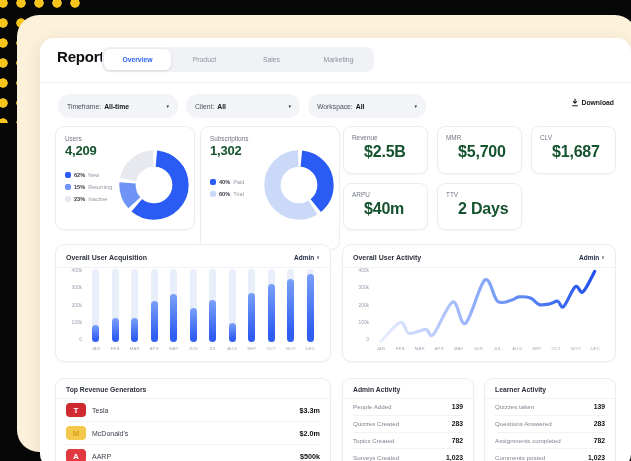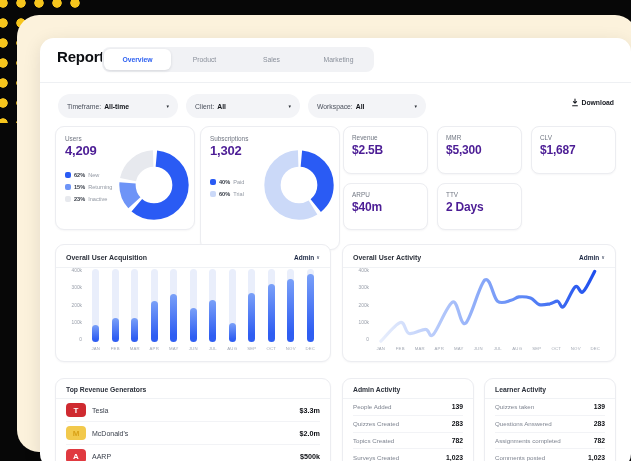--- a/index.html
+++ b/index.html
@@ -25,37 +25,37 @@
     padding:0 9px;box-sizing:border-box;cursor:pointer;}
   .pill .flabel{font-size:6.8px;color:#4a505c;}
   .pill .fvalue{font-size:6.8px;color:#101319;font-weight:700;}
   .pill .caret{margin-left:auto;font-size:5px;color:#2a2e36;padding-left:10px;}
   .download{position:absolute;right:17px;top:60px;display:flex;align-items:center;gap:3px;cursor:pointer;}
   .download span{font-size:6.8px;font-weight:700;color:#14171e;}
   
   .box{position:absolute;background:#fff;border:1px solid #ecedf1;border-radius:9px;
     box-shadow:0 1px 2px rgba(16,24,40,.04);box-sizing:border-box;}
   .stat-label{font-size:6.4px;color:#707682;}
-  .stat-value{font-size:13px;font-weight:800;color:#4c1d95;letter-spacing:-.2px;}
+  .stat-value{font-size:13px;font-weight:800;color:#14532d;letter-spacing:-.2px;}
   
   .donut-card .stat-label{position:absolute;left:9px;top:8px;}
   .donut-card .stat-value{position:absolute;left:9px;top:16px;}
   .legend{position:absolute;left:9px;display:flex;flex-direction:column;gap:6px;}
   .lrow{display:flex;align-items:center;gap:3px;}
   .ldot{width:6px;height:6px;border-radius:2px;flex:none;}
   .lpct{font-size:5.6px;font-weight:700;color:#343a45;}
   .lname{font-size:5.6px;color:#9298a3;}
   .donut{position:absolute;}
   
   .kpi-grid{position:absolute;left:303px;top:88px;width:273px;height:104px;display:grid;
     grid-template-columns:repeat(3,1fr);grid-template-rows:1fr 1fr;gap:9px;}
   .kpi{position:relative;background:#fff;border:1px solid #ecedf1;border-radius:8px;
     box-shadow:0 1px 2px rgba(16,24,40,.04);}
   .kpi .stat-label{position:absolute;left:8px;top:7px;}
-  .kpi .stat-value{position:absolute;left:8px;top:16px;font-size:12px;}
+  .kpi .stat-value{position:absolute;left:20px;top:16px;font-size:16px;}
   
   .chart-head{position:absolute;left:0;right:0;top:0;height:20px;display:flex;align-items:center;
     padding:4px 10px 0 10px;box-sizing:border-box;}
   .chart-title{font-size:7px;font-weight:700;color:#2c313b;}
   .chart-dd{margin-left:auto;display:flex;align-items:center;gap:2px;cursor:pointer;}
   .chart-dd span{font-size:6.5px;font-weight:800;color:#1c2844;}
   .chart-dd i{font-style:normal;font-size:5px;color:#1c2844;}
   .chart-divider{position:absolute;left:0;right:0;top:22px;height:1px;background:#f0f2f5;}
   .axis{position:absolute;left:4px;top:23px;width:22px;height:74px;display:flex;flex-direction:column;
     justify-content:space-between;align-items:flex-end;}
@@ -170,21 +170,21 @@
         </svg>
     </div>
 
     <div class="kpi-grid" id="kpi-grid">
         <div class="kpi">
           <div class="stat-label">Revenue</div>
           <div class="stat-value">$2.5B</div>
         </div>
         <div class="kpi">
           <div class="stat-label">MMR</div>
-          <div class="stat-value">$5,300</div>
+          <div class="stat-value">$5,700</div>
         </div>
         <div class="kpi">
           <div class="stat-label">CLV</div>
           <div class="stat-value">$1,687</div>
         </div>
         <div class="kpi">
           <div class="stat-label">ARPU</div>
           <div class="stat-value">$40m</div>
         </div>
         <div class="kpi">

